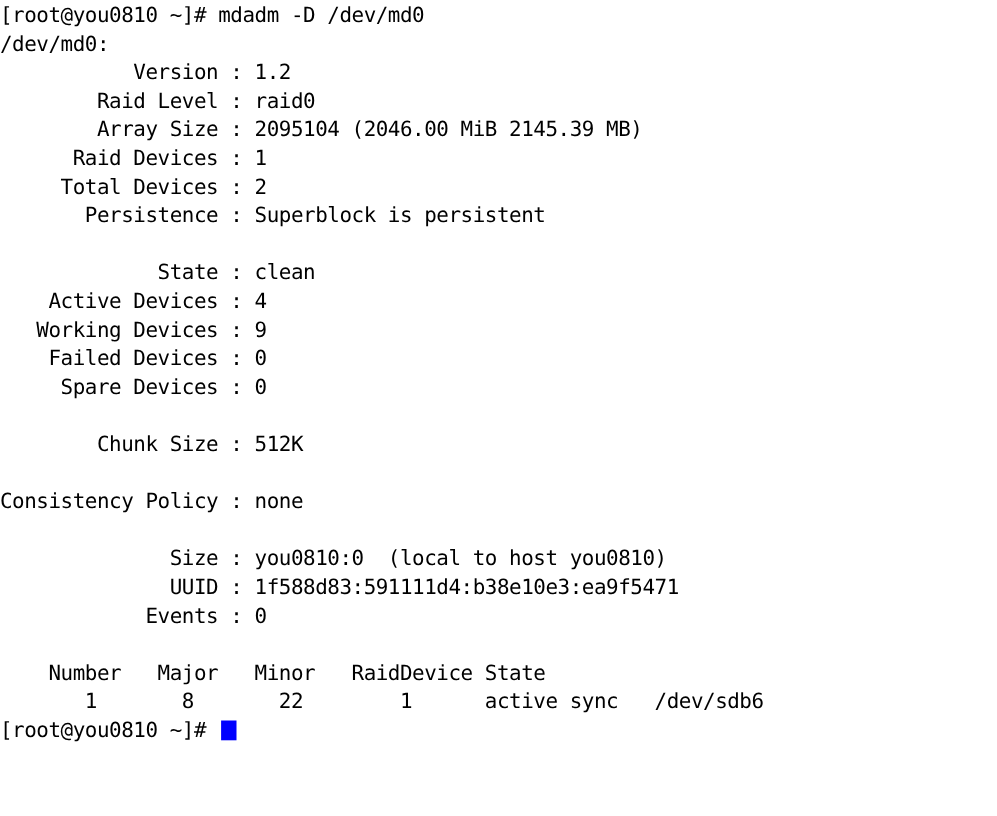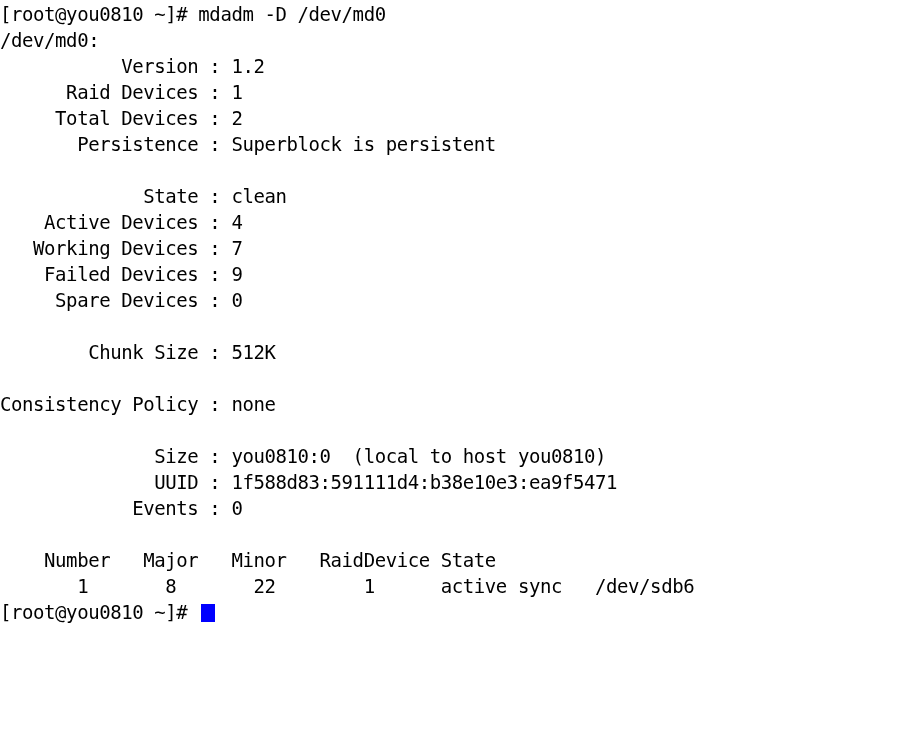--- a/index.html
+++ b/index.html
@@ -67,30 +67,32 @@
 <body>
 
 <div id="terminal">
   <div class="screen">
 
     <span class="line">[root@you0810 ~]# mdadm -D /dev/md0</span>
 
     <span class="line">/dev/md0:</span>
 
     <span class="line">           Version : 1.2</span>
+    <span class="line">        Raid Level : raid0</span>
+    <span class="line">        Array Size : 2095104 (2046.00 MiB 2145.39 MB)</span>
     <span class="line">      Raid Devices : 1</span>
     <span class="line">     Total Devices : 2</span>
     <span class="line">       Persistence : Superblock is persistent</span>
 
     <span class="line blank"> </span>
 
     <span class="line">             State : clean</span>
     <span class="line">    Active Devices : 4</span>
-    <span class="line">   Working Devices : 7</span>
-    <span class="line">    Failed Devices : 9</span>
+    <span class="line">   Working Devices : 9</span>
+    <span class="line">    Failed Devices : 0</span>
     <span class="line">     Spare Devices : 0</span>
 
     <span class="line blank"> </span>
 
     <span class="line">        Chunk Size : 512K</span>
 
     <span class="line blank"> </span>
 
     <span class="line">Consistency Policy : none</span>
 

